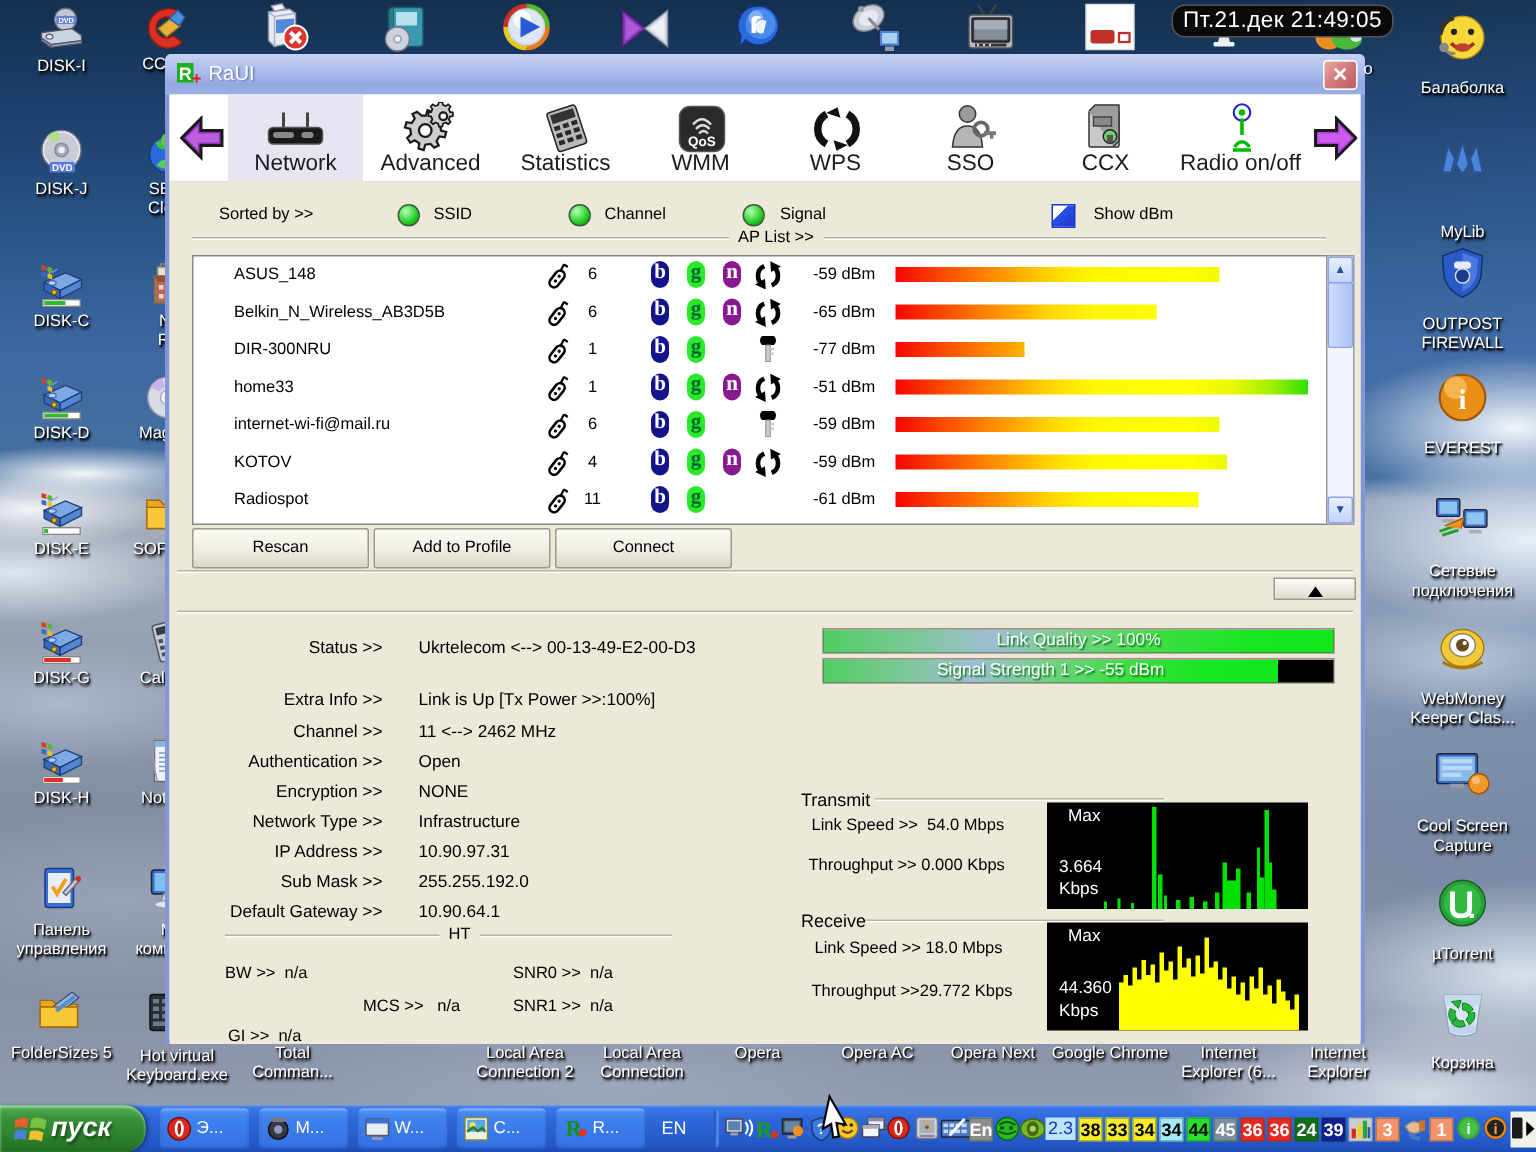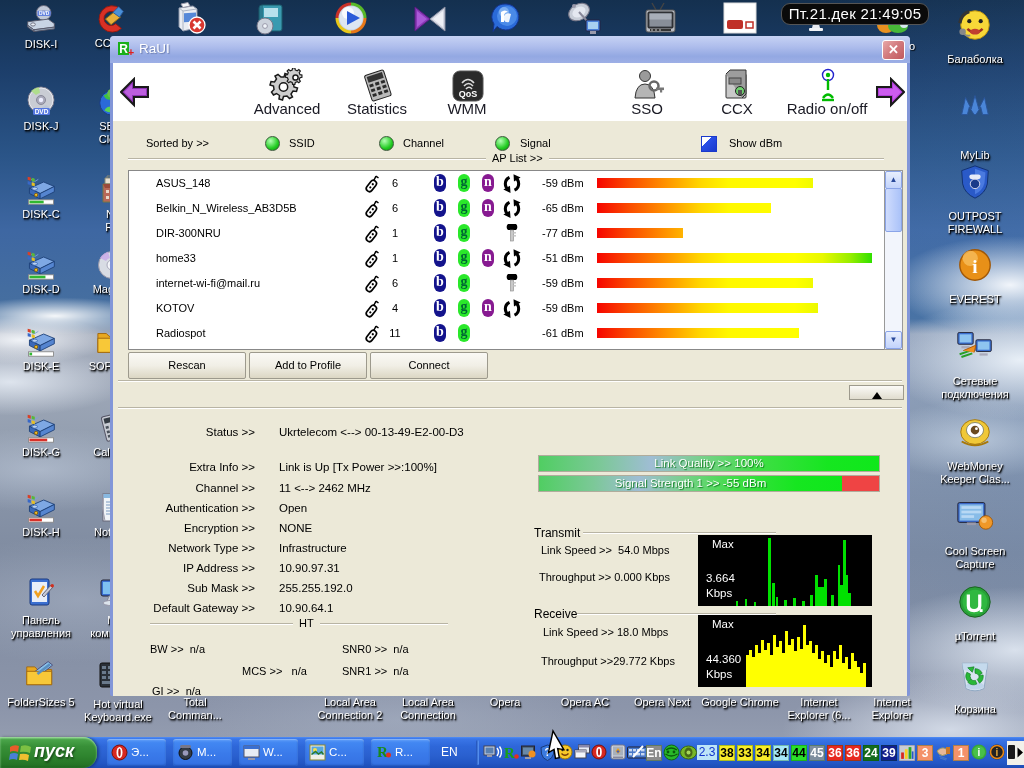--- a/index.html
+++ b/index.html
@@ -51,21 +51,21 @@
 .wpsicon{position:absolute;left:374px;top:3px;}
 .keyicon{position:absolute;left:377px;top:2px;}
 .dbm{position:absolute;left:413px;top:6px;font-size:11px;color:#000;}
 .sbar{position:absolute;left:468px;top:7px;height:10px;background-image:linear-gradient(90deg,#f60500 0%,#fb4d00 12%,#ff9800 26%,#ffd800 38%,#fff800 48%,#ffff00 72%,#e8f800 82%,#98ee00 92%,#30e000 100%);background-size:275px 100%;background-repeat:no-repeat;}
 #scroll{position:absolute;left:771px;top:49px;width:17px;height:178px;background:#f2f5fc;border:1px solid #999;}
 .sbtn{position:absolute;left:0;width:15px;height:16px;background:linear-gradient(180deg,#e8effe,#c2d3fb);border:1px solid #8aa4e8;border-radius:2px;text-align:center;font-size:8px;line-height:15px;color:#2a4a9a;}
 .btn{position:absolute;height:25px;background:linear-gradient(180deg,#faf9f5 0%,#f1efe6 50%,#dcd7c4 100%);border:1px solid #9d9a8d;border-radius:2px;font-size:11px;color:#000;text-align:center;line-height:24px;}
 .grayline{position:absolute;height:1px;background:#b8b4a4;box-shadow:0 1px 0 #fff;}
 .s-lbl{position:absolute;font-size:11.5px;color:#000;text-align:right;width:130px;white-space:nowrap;}
 .s-val{position:absolute;left:166px;font-size:11.5px;color:#000;white-space:nowrap;}
-.qbar{position:absolute;left:425px;width:340px;height:15px;border:1px solid #b0ac9c;background:#ef4444;margin-top:36px;}
+.qbar{position:absolute;left:435px;width:340px;height:15px;border:1px solid #b0ac9c;background:#000000;}
 .qfill{position:absolute;left:0;top:0;height:15px;background:linear-gradient(90deg,#50ce62 0%,#7cc898 18%,#9fbdd4 33%,#78d08a 48%,#3ede44 65%,#16e620 85%,#0fe81b 100%);}
 .qtxt{position:absolute;top:1px;width:100%;text-align:center;font-size:11.5px;color:#fff;text-shadow:1px 1px 1px #0a7a1a;}
 .graph{position:absolute;left:585px;width:174px;background:#000;}
 .gmax{position:absolute;left:14px;top:3px;color:#fff;font-size:11.5px;}
 .gval{position:absolute;left:8px;color:#fff;font-size:11.5px;}
 
 #taskbar{position:absolute;left:0;top:737px;width:1024px;height:31px;background:linear-gradient(180deg,#518ef5 0%,#3a76e8 6%,#2e67d9 30%,#2a60cf 60%,#2256c4 85%,#1d4cb4 100%);}
 #startbtn{position:absolute;left:0;top:0;width:97px;height:31px;border-radius:0 14px 14px 0;
  background:linear-gradient(180deg,#7bc57b 0%,#4aa54a 8%,#389038 30%,#2f852f 60%,#257425 90%,#1d661d 100%);
  box-shadow:inset 0 1px 2px #9fdc9f, 2px 0 3px rgba(0,0,0,.35);}
@@ -545,20 +545,30 @@
         <text x="13" y="15" font-size="11" font-weight="bold" fill="#e02020" text-anchor="middle">+</text>
       </svg>
    <div id="closebtn">✕</div>
  </div>
  <div id="tabbar">
 
   <svg style="position:absolute;left:7px;top:14px" width="30" height="32" viewBox="0 0 30 32">
     <path d="M28,10 L14,10 L14,2 L1,15 L14,28 L14,20 L28,20 Z" fill="#8c34b4" stroke="#1a1a1a" stroke-width="2"></path>
     <path d="M26,12 L12,12 L12,7 L4,15 L12,23 L12,18 L26,18 Z" fill="#d070f0" opacity=".7"></path>
   </svg>
+  <div class="tab sel" style="left:39px">
+        <div class="tlbl">Network</div>
+   <svg style="position:absolute;left:25px;top:10px" width="40" height="28" viewBox="0 0 40 28">
+    <line x1="12" y1="2" x2="12" y2="12" stroke="#444" stroke-width="2"></line>
+          <line x1="28" y1="2" x2="28" y2="12" stroke="#444" stroke-width="2"></line>
+    <rect x="2" y="12" width="36" height="11" rx="3" fill="#1a1a1a" stroke="#555"></rect>
+    <rect x="5" y="15" width="14" height="4" rx="2" fill="#888"></rect>
+          <rect x="24" y="15" width="8" height="4" rx="2" fill="#888"></rect>
+   </svg>
+  </div>
   <div class="tab" style="left:129px">
         <div class="tlbl">Advanced</div>
    <svg style="position:absolute;left:26px;top:5px" width="38" height="36" viewBox="0 0 38 36">
 <g fill="#cdcdcd" stroke="#1a1a1a" stroke-width="1.5">
 <g>
               <path d="M13,9 L16,9 L17,5.5 L20,6.5 L20,10 L23,12 L26,10 L28,13 L25.5,15.5 L26,19 L29.5,20 L28.5,23.5 L25,23 L23,26 L24.5,29 L21.5,30.5 L19,28 L15.5,28.5 L14.5,32 L11,31 L11.5,27.5 L8.5,25.5 L5.5,27 L3.5,24 L6,21.5 L5.5,18 L2,17 L3,13.5 L6.5,14 L8.5,11 L7,8 L10,6.5 Z"></path>
 <circle cx="15.5" cy="19" r="4.2" fill="#fff"></circle>
             </g>
 <g>
               <path d="M26,1.5 l2.5,1 2,-1.5 2,2 -1.5,2 1,2.5 2.5,.5 0,3 -2.5,.5 -1,2.5 1.5,2 -2,2 -2,-1.5 -2.5,1 -.5,2.5 -3,0 -.5,-2.5 -2.5,-1 -2,1.5 -2,-2 1.5,-2 -1,-2.5 -2.5,-.5 0,-3 2.5,-.5 1,-2.5 -1.5,-2 2,-2 2,1.5 2.5,-1 .5,-2.5 3,0 Z" transform="scale(.78) translate(9,1)"></path>
@@ -588,20 +598,31 @@
    </svg>
   </div>
   <div class="tab" style="left:309px">
         <div class="tlbl">WMM</div>
    <svg style="position:absolute;left:30px;top:7px" width="32" height="32" viewBox="0 0 32 32">
     <rect x="1" y="1" width="30" height="30" rx="7" fill="#2a2a2a" stroke="#555"></rect>
     <path d="M10,13 q6,-7 12,0" stroke="#ddd" stroke-width="1.6" fill="none"></path>
     <path d="M12,16 q4.5,-5 9,0" stroke="#ddd" stroke-width="1.6" fill="none"></path>
     <path d="M14,19 q3,-3.4 6,0" stroke="#ddd" stroke-width="1.6" fill="none"></path>
     <text x="16" y="27" font-size="9" font-weight="bold" fill="#fff" text-anchor="middle">QoS</text>
+   </svg>
+  </div>
+  <div class="tab" style="left:399px">
+        <div class="tlbl">WPS</div>
+   <svg style="position:absolute;left:29px;top:6px" width="34" height="34" viewBox="0 0 34 34">
+    <g fill="none" stroke="#111" stroke-width="5">
+     <path d="M10,27 A11.5,11.5 0 0 1 10,7"></path>
+     <path d="M24,7 A11.5,11.5 0 0 1 24,27"></path>
+    </g>
+    <path d="M10,7 l10,0 -4,-6 z" fill="#111" transform="rotate(18 12 6)"></path>
+    <path d="M24,27 l-10,0 4,6 z" fill="#111" transform="rotate(18 22 28)"></path>
    </svg>
   </div>
   <div class="tab" style="left:489px">
         <div class="tlbl">SSO</div>
    <svg style="position:absolute;left:30px;top:5px" width="32" height="36" viewBox="0 0 32 36">
     <circle cx="13" cy="8" r="5.5" fill="#9a9a9a" stroke="#333"></circle>
     <path d="M3,30 q1,-14 10,-14 q9,0 10,14 z" fill="#b5b5b5" stroke="#333"></path>
     <circle cx="22" cy="18" r="4.5" fill="none" stroke="#666" stroke-width="2.5"></circle>
     <rect x="24" y="19.5" width="8" height="2.6" fill="#777"></rect>
           <rect x="28" y="21.5" width="2.2" height="3" fill="#777"></rect>

